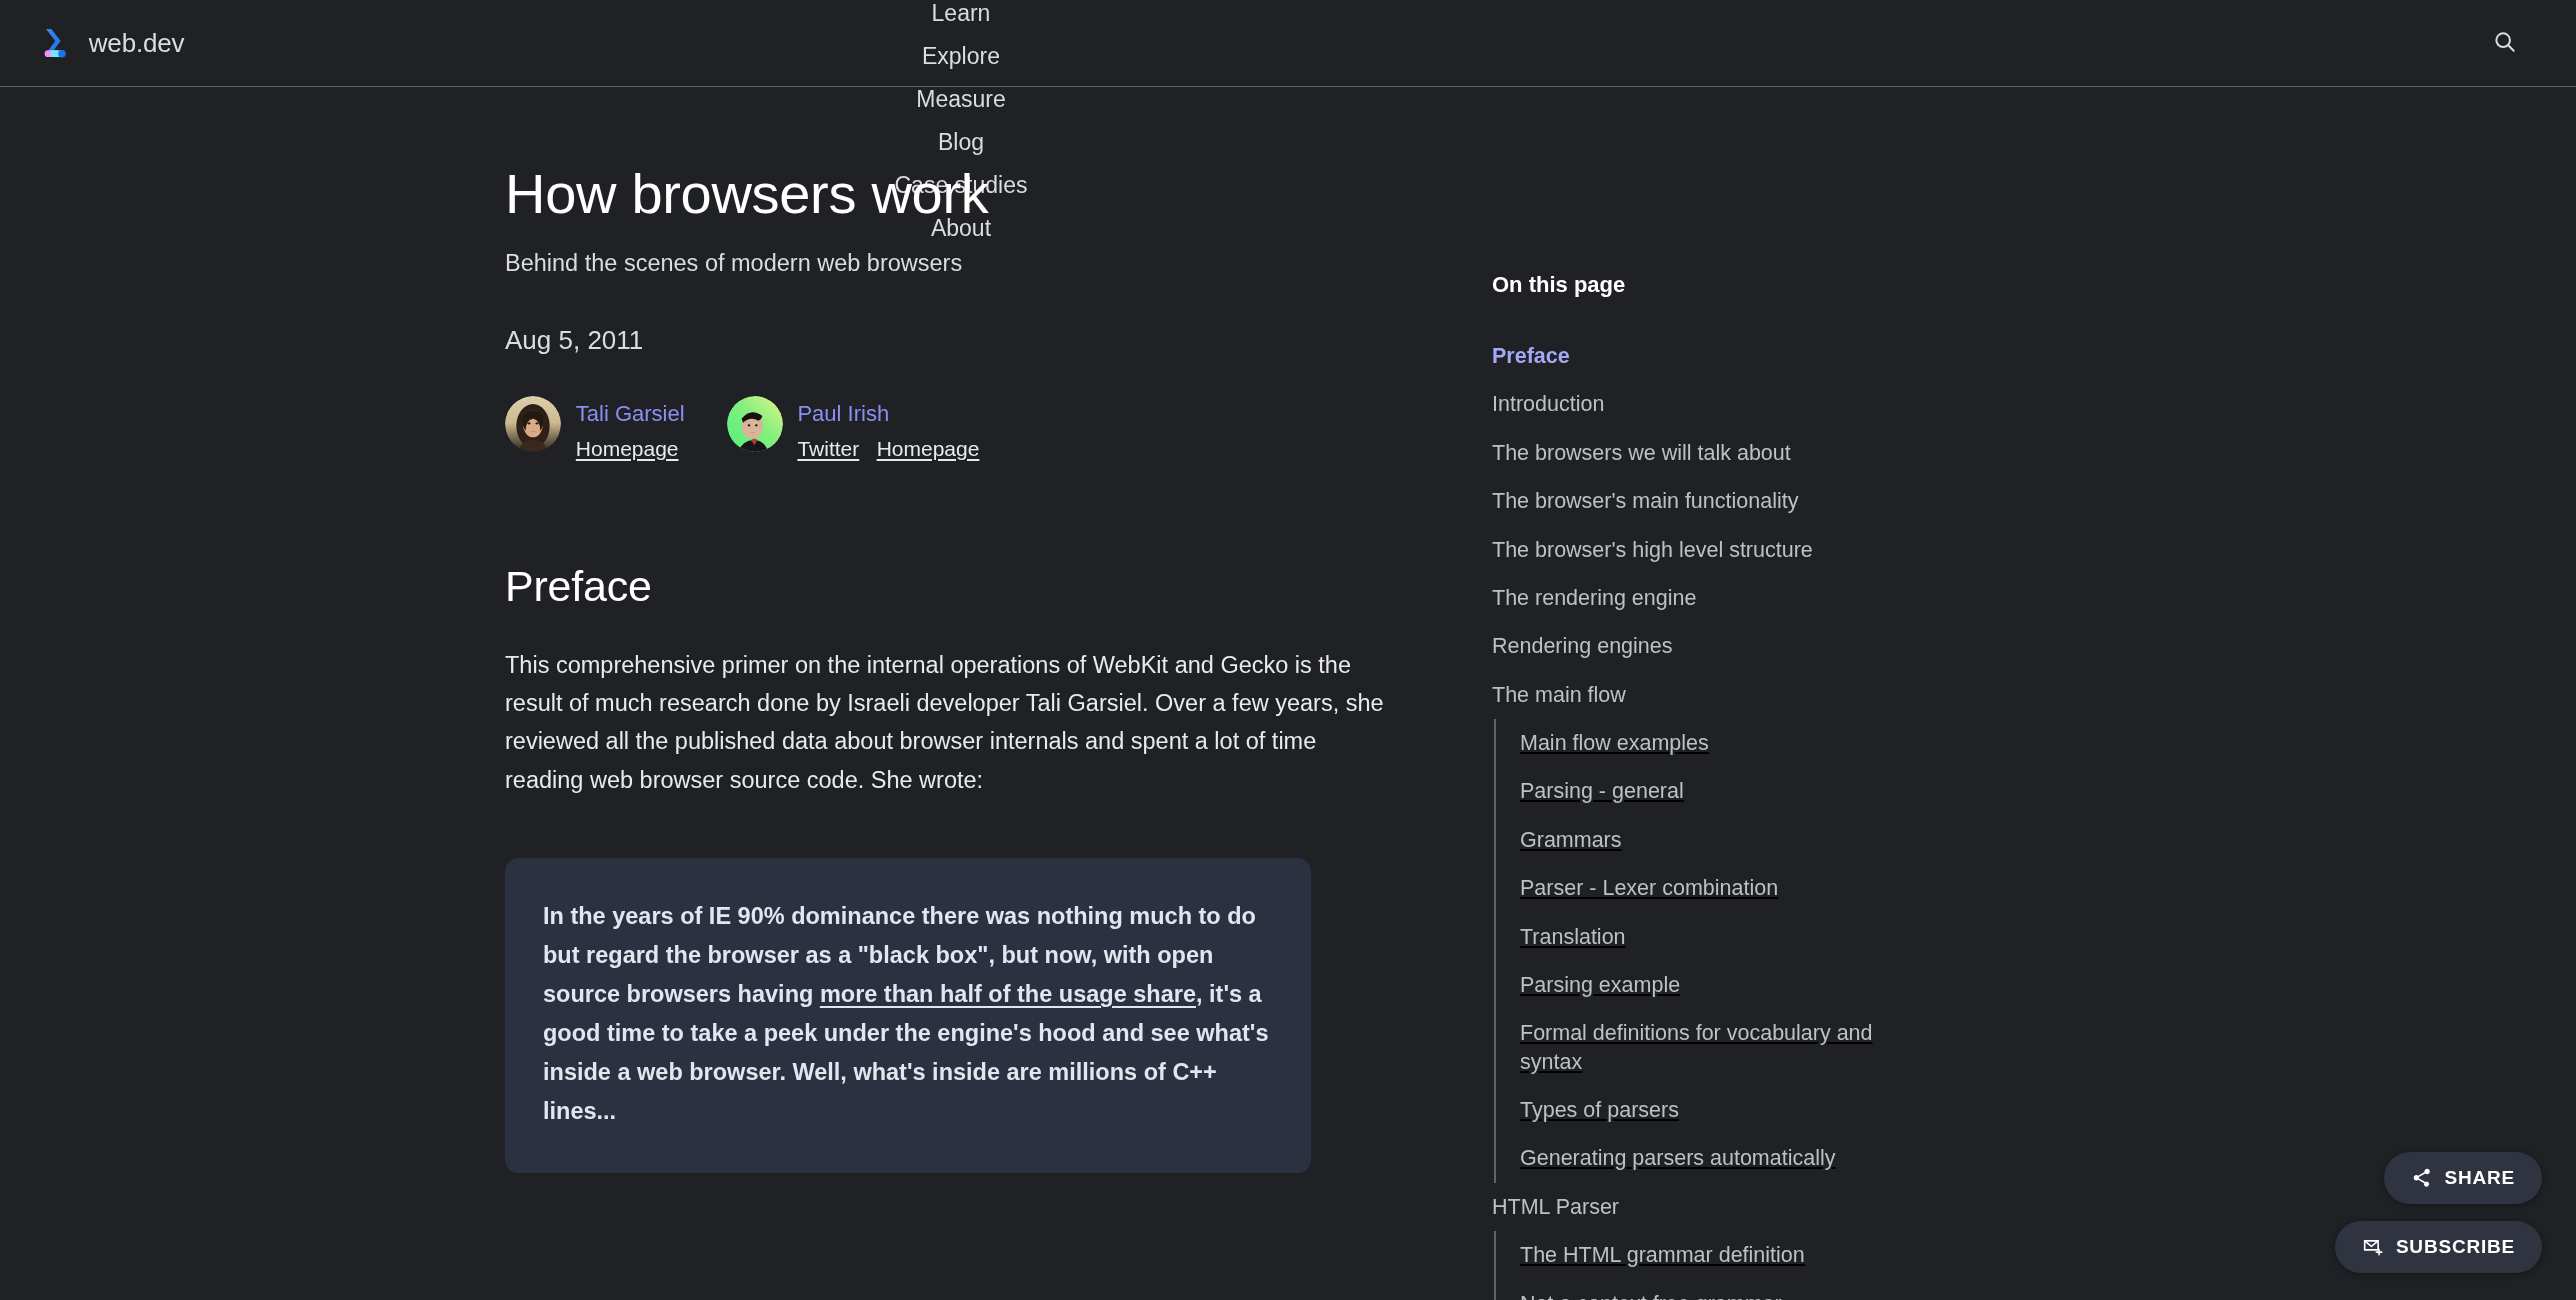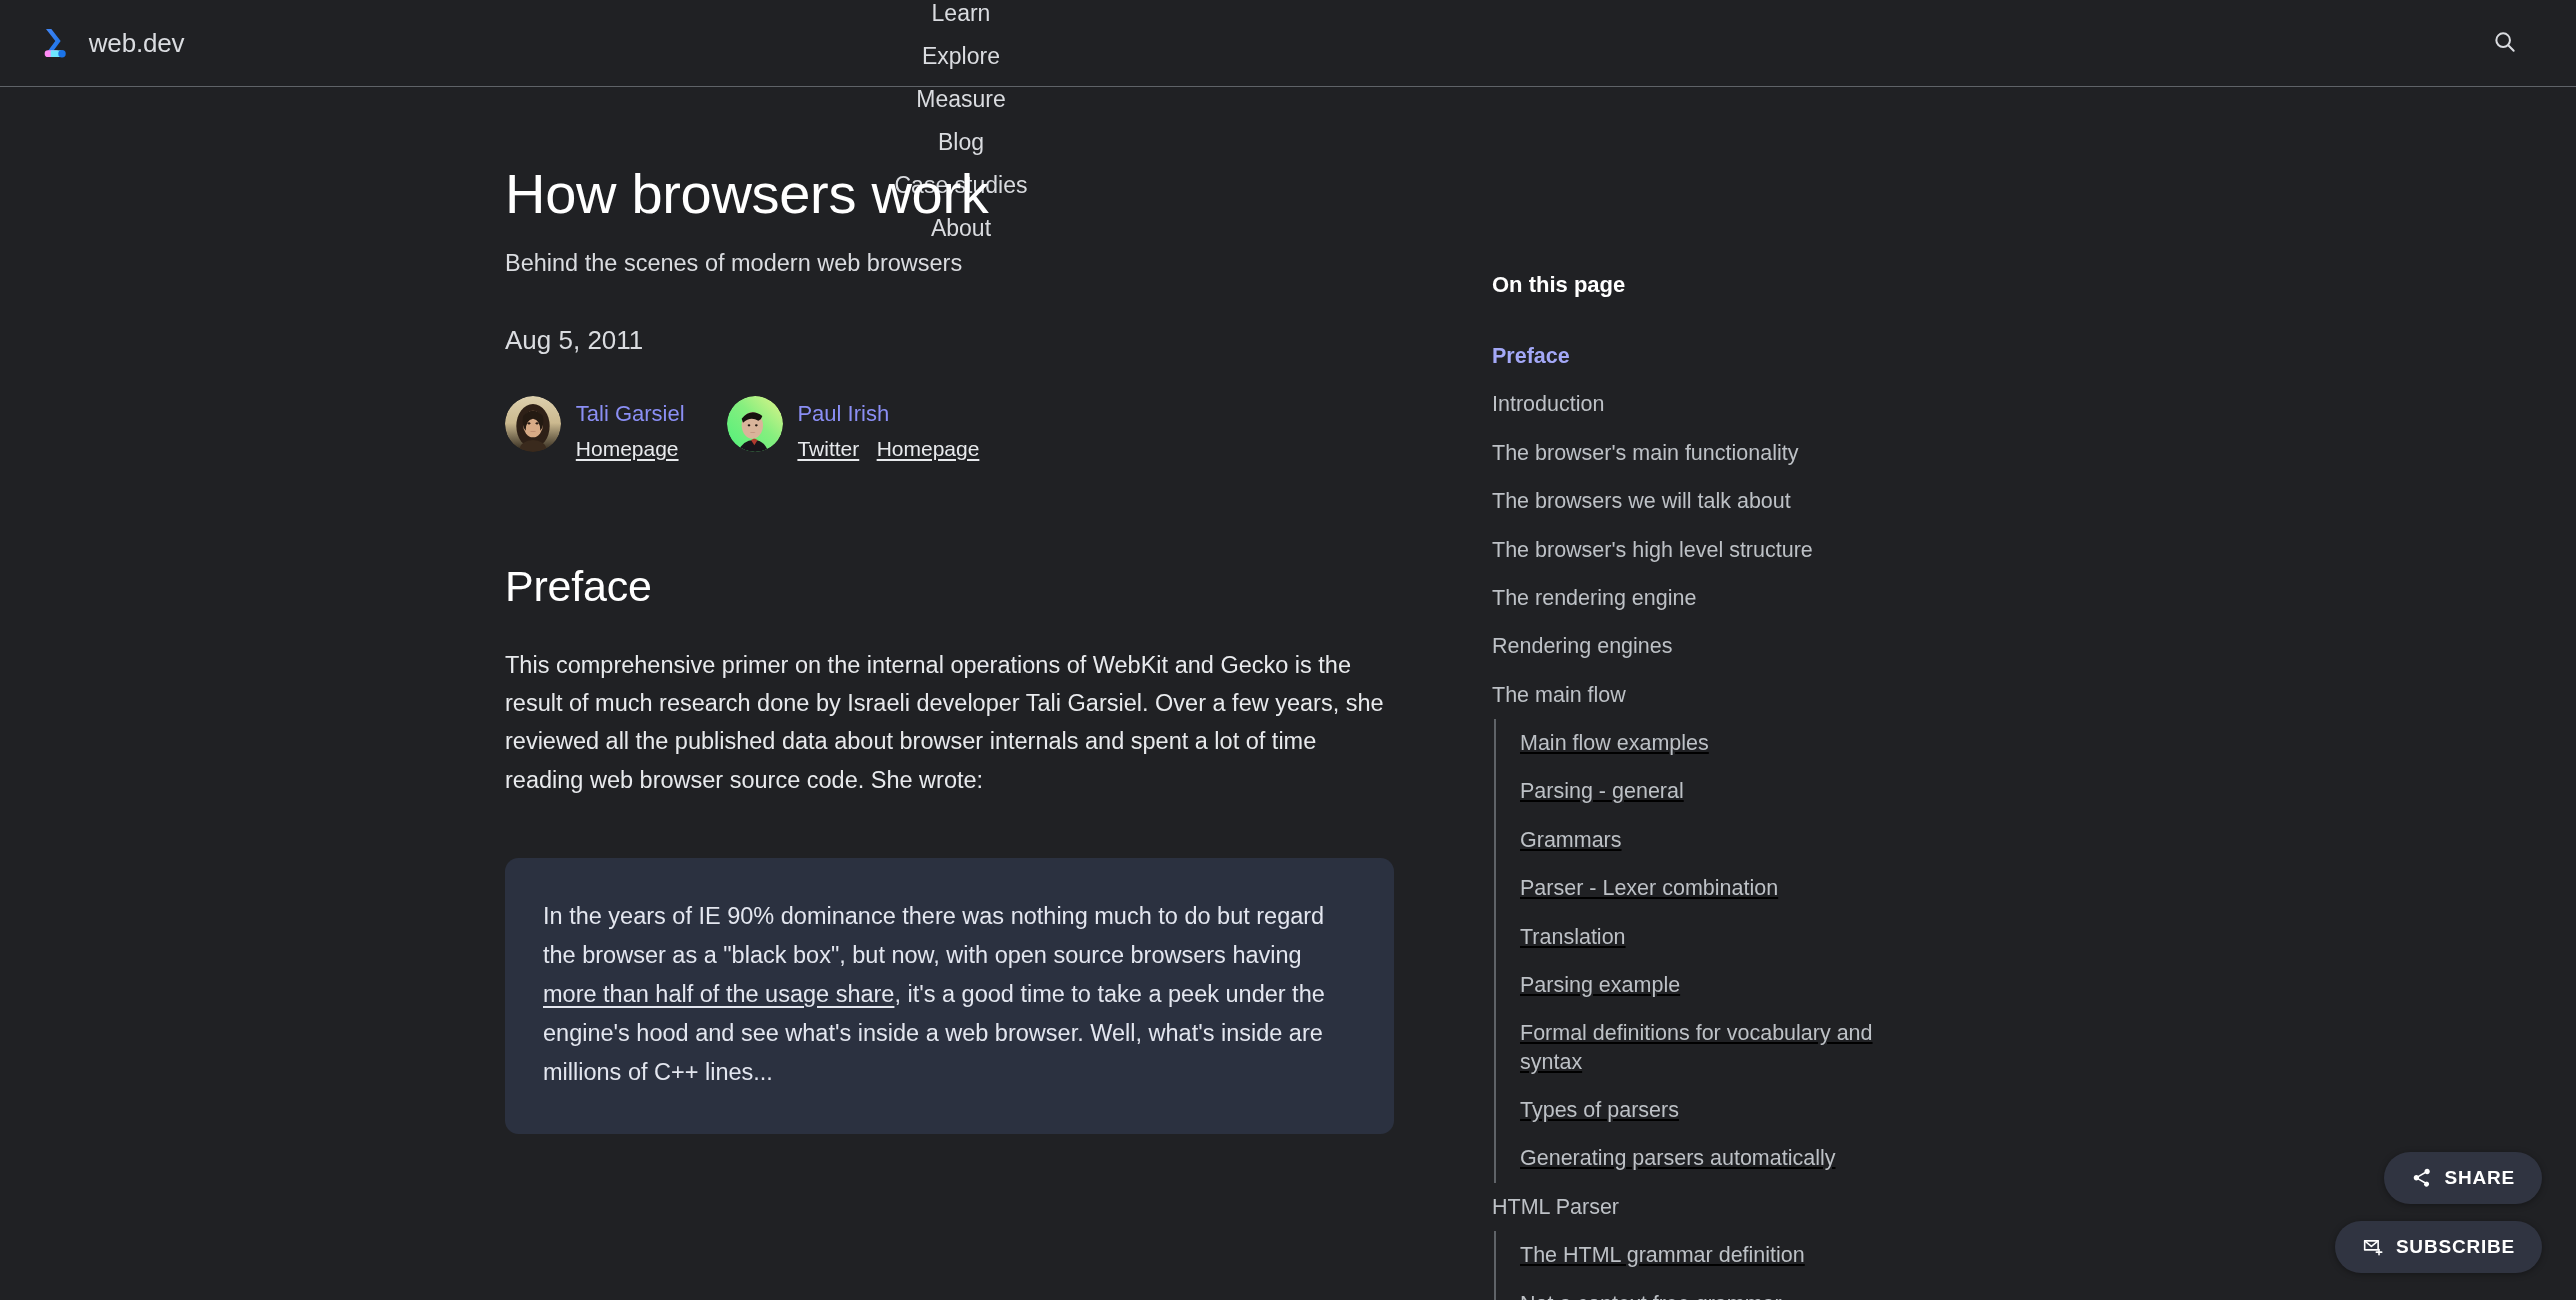--- a/index.html
+++ b/index.html
@@ -159,21 +159,22 @@
   .body-text {
     font-size: 23.5px;
     line-height: 1.63;
     color: #e8eaed;
     margin-bottom: 59px;
   }
   .quote-card {
     background: #2b3140;
     border-radius: 13.4px;
     padding: 39px 38px 42px 38px;
-    width: 889px;
+    width: 806px;
+    font-weight: bold;
   }
   .quote-text {
     font-size: 23.5px;
     line-height: 1.66;
     color: #e3e6ef;
   }
   .quote-text a {
     color: #e3e6ef;
     text-decoration: underline;
     text-underline-offset: 4px;
@@ -371,24 +372,24 @@
     <div class="toc-title">On this page</div>
 
     <ul class="toc-list">
       <li class="toc-item">
         <a class="toc-link active" href="#">Preface</a>
       </li>
       <li class="toc-item">
         <a class="toc-link" href="#">Introduction</a>
       </li>
       <li class="toc-item">
+        <a class="toc-link" href="#">The browsers we will talk about</a>
+      </li>
+      <li class="toc-item">
         <a class="toc-link" href="#">The browser's main functionality</a>
-      </li>
-      <li class="toc-item">
-        <a class="toc-link" href="#">The browsers we will talk about</a>
       </li>
       <li class="toc-item">
         <a class="toc-link" href="#">The browser's high level structure</a>
       </li>
       <li class="toc-item">
         <a class="toc-link" href="#">The rendering engine</a>
       </li>
       <li class="toc-item">
         <a class="toc-link" href="#">Rendering engines</a>
       </li>

